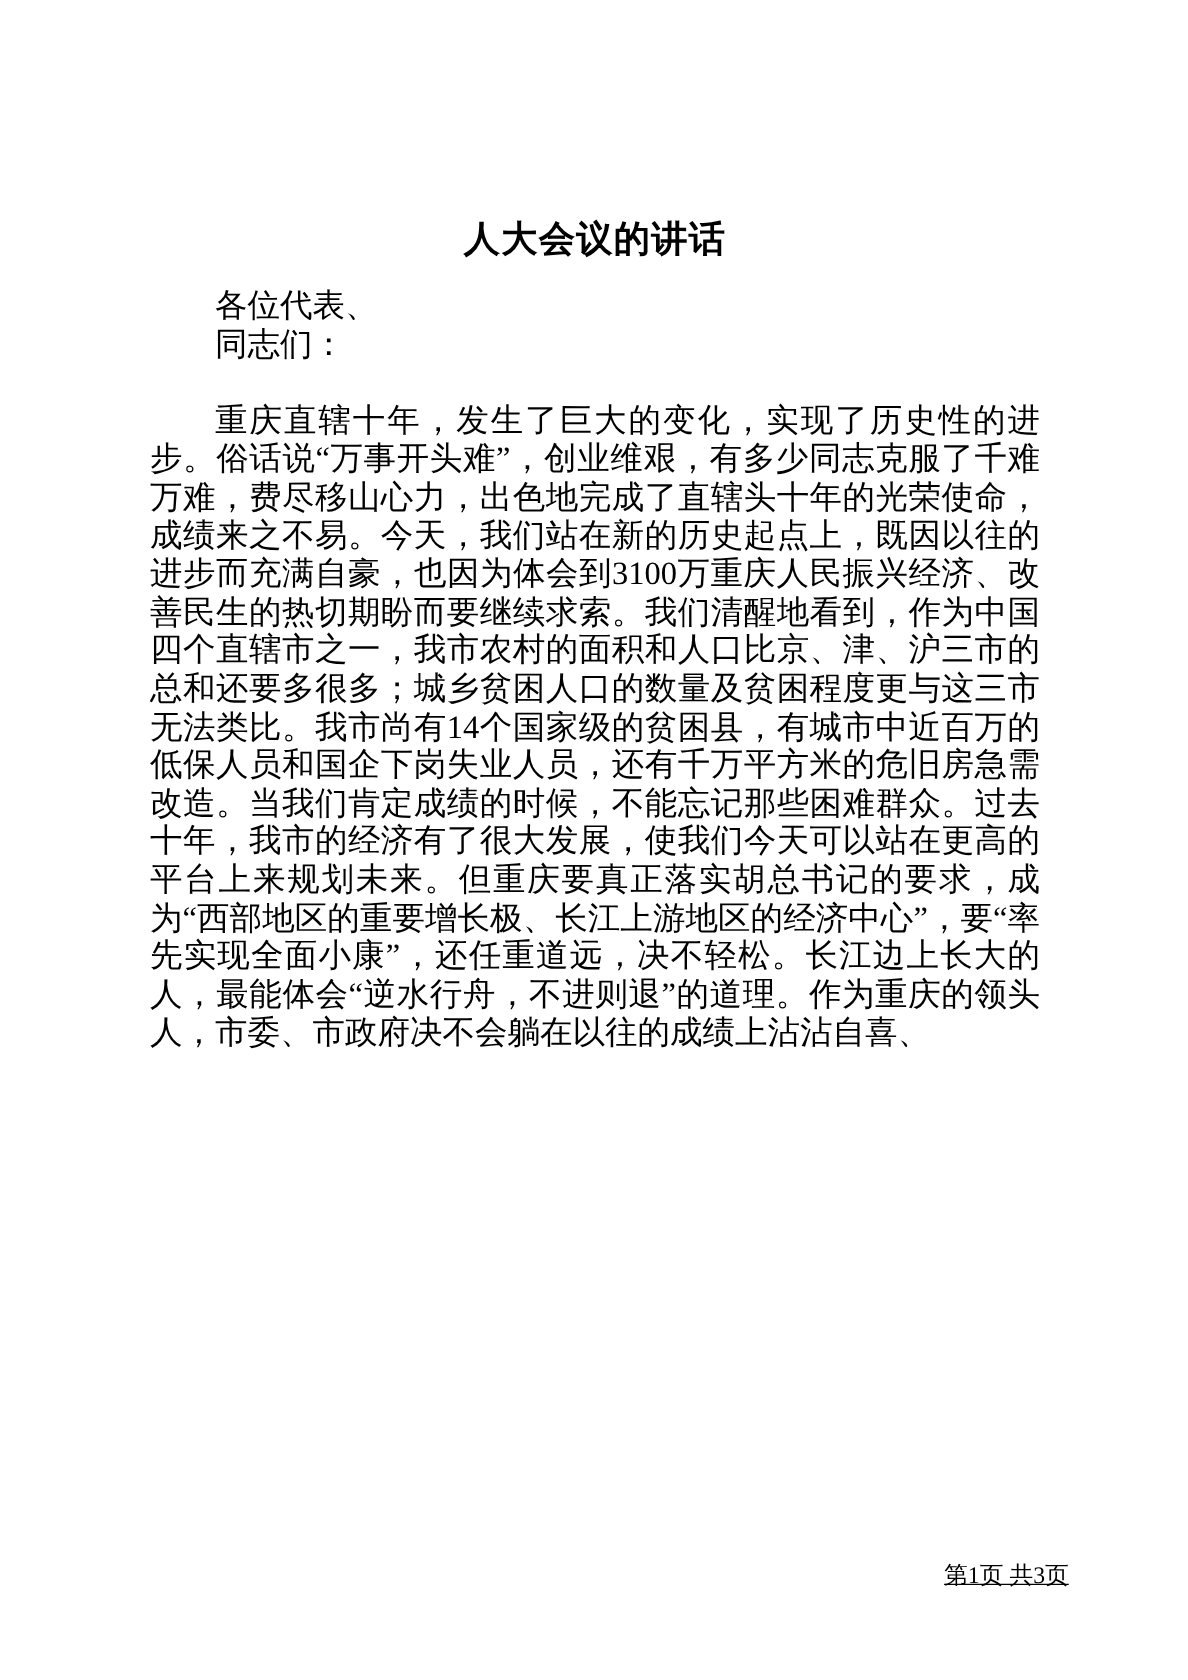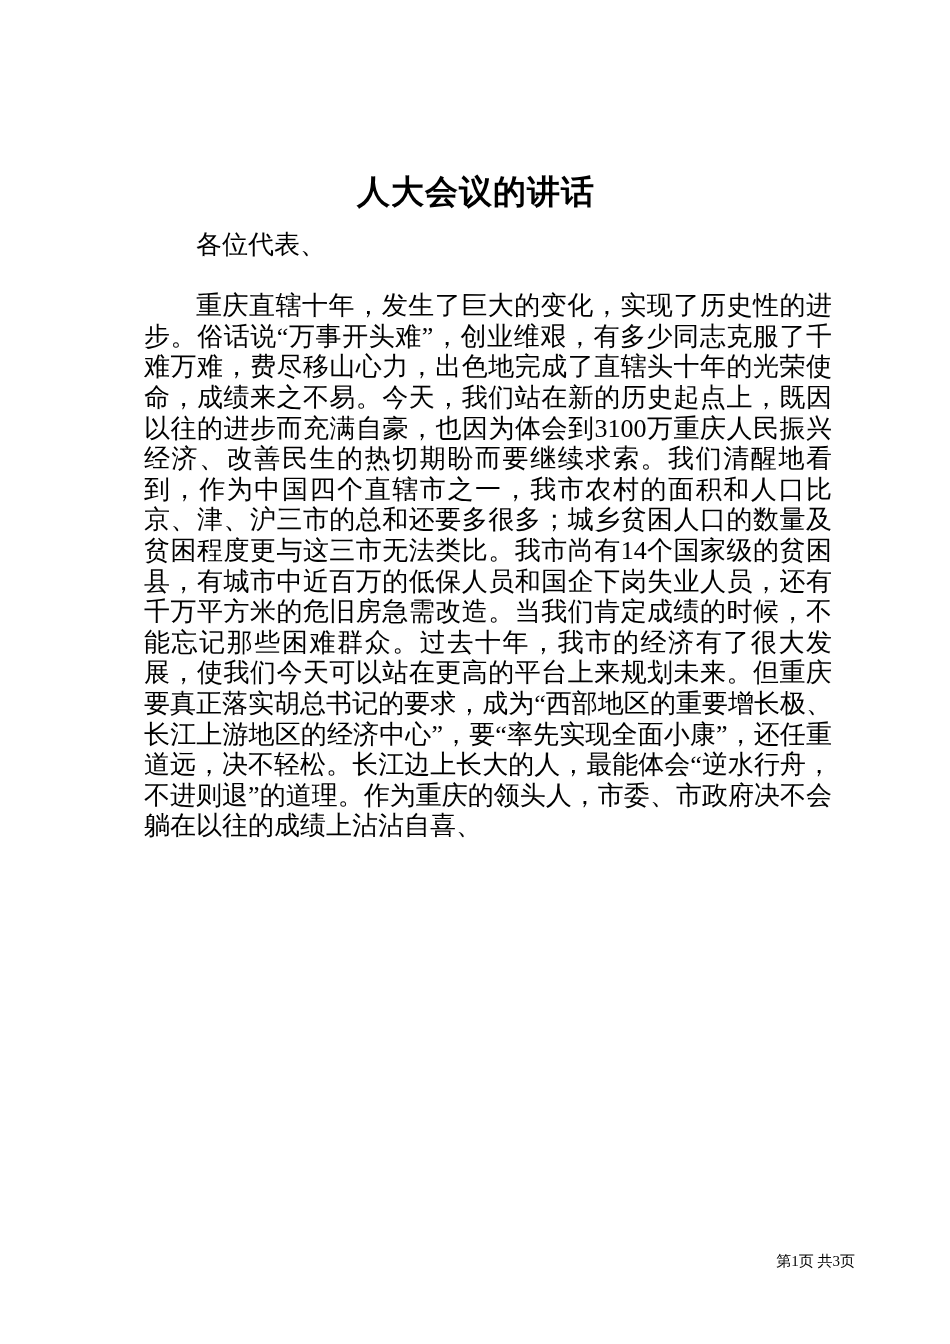--- a/index.html
+++ b/index.html
@@ -19,59 +19,60 @@
   }
   .content {
     position: absolute;
     top: 172px;
     left: 120px;
     width: 712px;
   }
   .doc-title {
     margin: 0 0 18px 0;
     text-align: center;
-    font-size: 33px;
+    font-size: 29px;
     font-weight: bold;
     line-height: 40px;
     letter-spacing: 1px;
   }
   .para {
     margin: 0;
     font-size: 26px;
     line-height: 30.6px;
     text-align: justify;
     text-justify: inter-ideograph;
     word-break: break-all;
     letter-spacing: 0;
   }
   .para.indent {
     text-indent: 2em;
-    margin-left: 24px;
   }
   .blank-line {
     height: 30.6px;
   }
   .footer {
     position: absolute;
     right: 95px;
     bottom: 74px;
-    font-size: 15px;
+    font-size: 19px;
     line-height: 18px;
     color: #000000;
+    text-decoration: underline;
   }
 </style>
 </head>
 <body>
 
 <div class="page">
   <div class="content">
     <h1 class="doc-title">人大会议的讲话</h1>
 
     <p class="para indent">各位代表、</p>
 
+    <p class="para indent">同志们：</p>
 
 
 
     <div class="blank-line"></div>
 
     <p class="para indent">重庆直辖十年，发生了巨大的变化，实现了历史性的进步。俗话说“万事开头难”，创业维艰，有多少同志克服了千难万难，费尽移山心力，出色地完成了直辖头十年的光荣使命，成绩来之不易。今天，我们站在新的历史起点上，既因以往的进步而充满自豪，也因为体会到3100万重庆人民振兴经济、改善民生的热切期盼而要继续求索。我们清醒地看到，作为中国四个直辖市之一，我市农村的面积和人口比京、津、沪三市的总和还要多很多；城乡贫困人口的数量及贫困程度更与这三市无法类比。我市尚有14个国家级的贫困县，有城市中近百万的低保人员和国企下岗失业人员，还有千万平方米的危旧房急需改造。当我们肯定成绩的时候，不能忘记那些困难群众。过去十年，我市的经济有了很大发展，使我们今天可以站在更高的平台上来规划未来。但重庆要真正落实胡总书记的要求，成为“西部地区的重要增长极、长江上游地区的经济中心”，要“率先实现全面小康”，还任重道远，决不轻松。长江边上长大的人，最能体会“逆水行舟，不进则退”的道理。作为重庆的领头人，市委、市政府决不会躺在以往的成绩上沾沾自喜、</p>
   </div>
 
   <div class="footer">
     <span>第1页 共3页</span>

